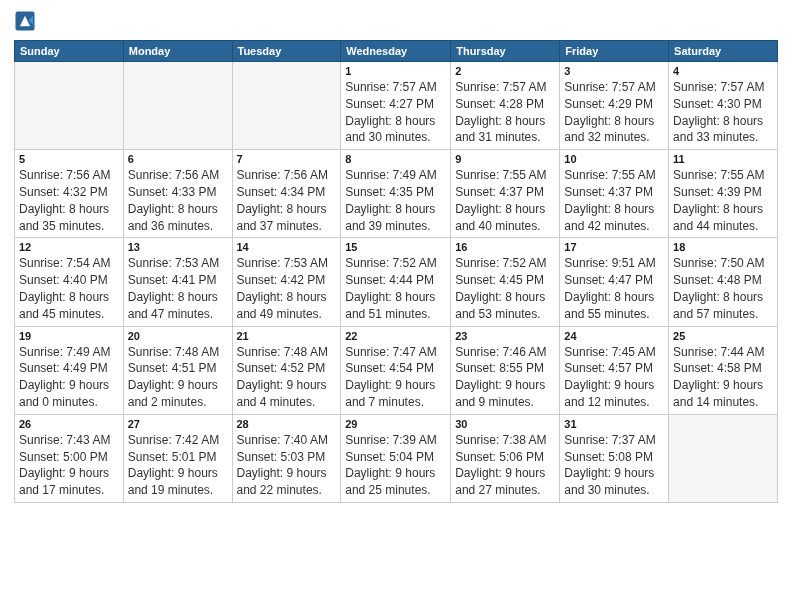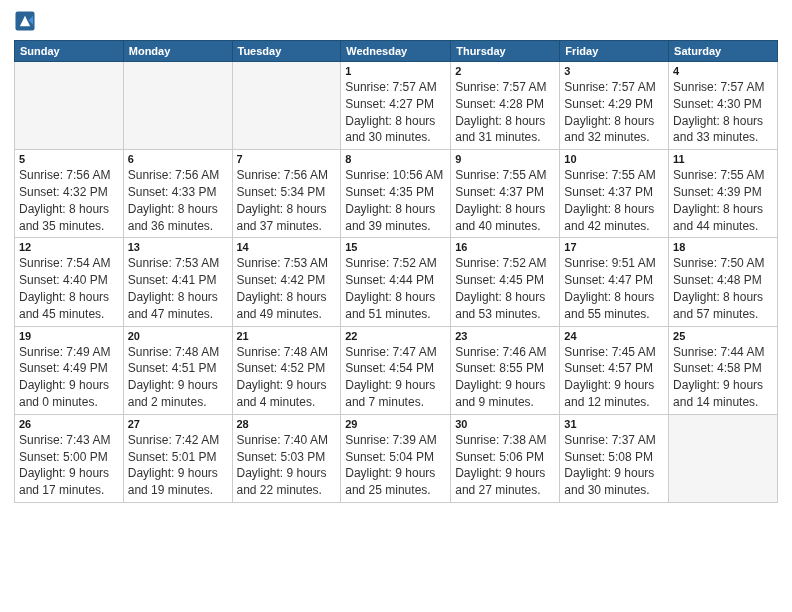--- a/index.html
+++ b/index.html
@@ -158,27 +158,27 @@
           <td>
             <span class="day-num">6</span>
             <div class="day-detail">Sunrise: 7:56 AM
 Sunset: 4:33 PM
 Daylight: 8 hours
 and 36 minutes.</div>
           </td>
           <td>
             <span class="day-num">7</span>
             <div class="day-detail">Sunrise: 7:56 AM
-Sunset: 5:34 PM
+Sunset: 4:34 PM
 Daylight: 8 hours
 and 37 minutes.</div>
           </td>
           <td>
             <span class="day-num">8</span>
-            <div class="day-detail">Sunrise: 10:56 AM
+            <div class="day-detail">Sunrise: 7:49 AM
 Sunset: 4:35 PM
 Daylight: 8 hours
 and 39 minutes.</div>
           </td>
           <td>
             <span class="day-num">9</span>
             <div class="day-detail">Sunrise: 7:55 AM
 Sunset: 4:37 PM
 Daylight: 8 hours
 and 40 minutes.</div>

